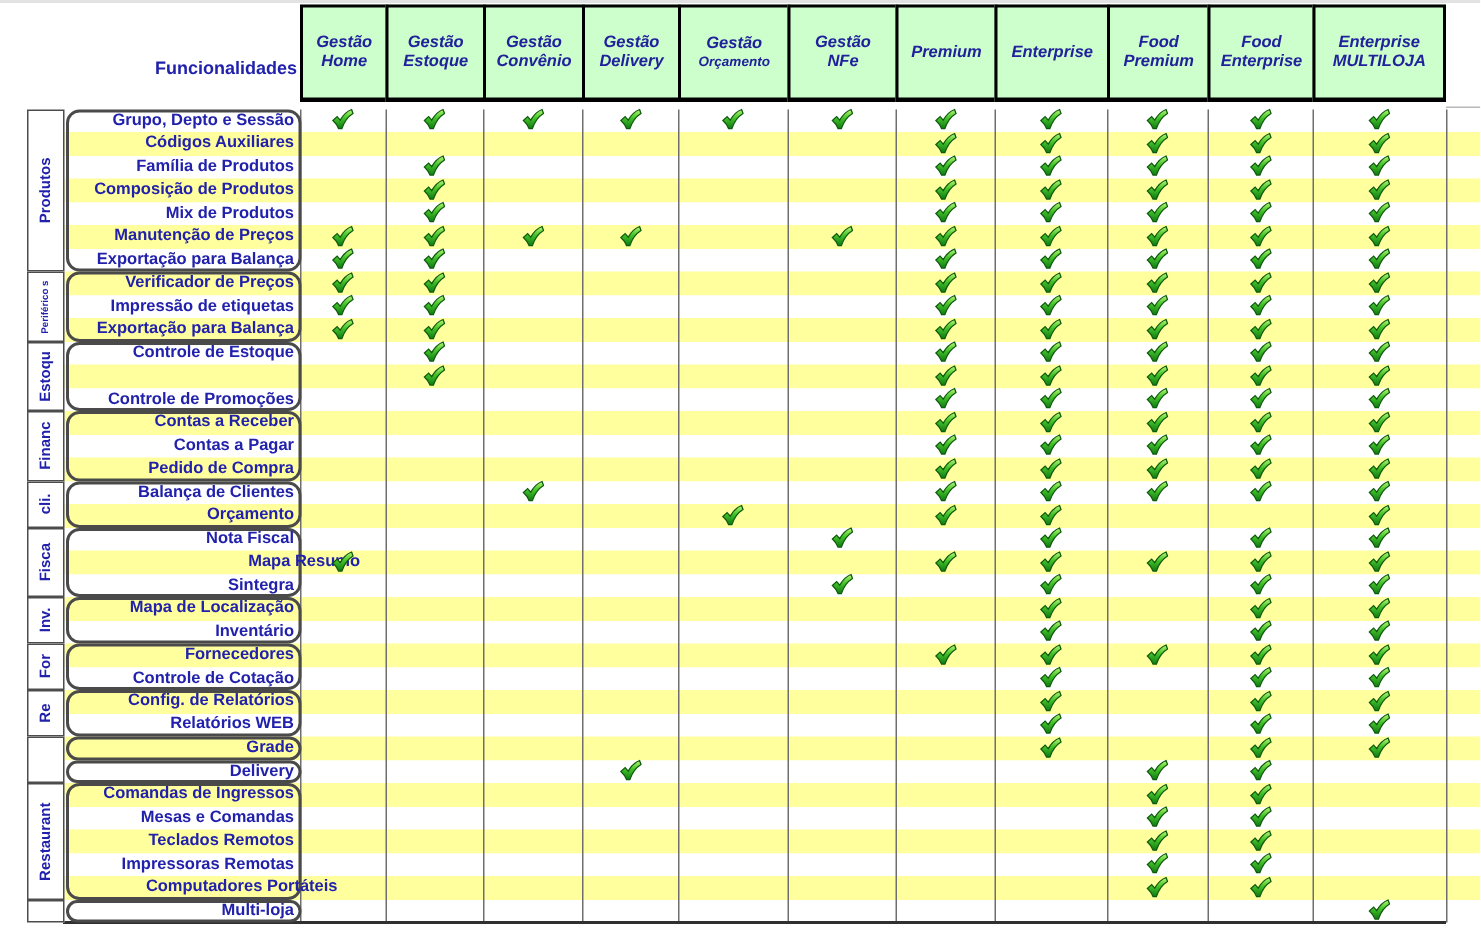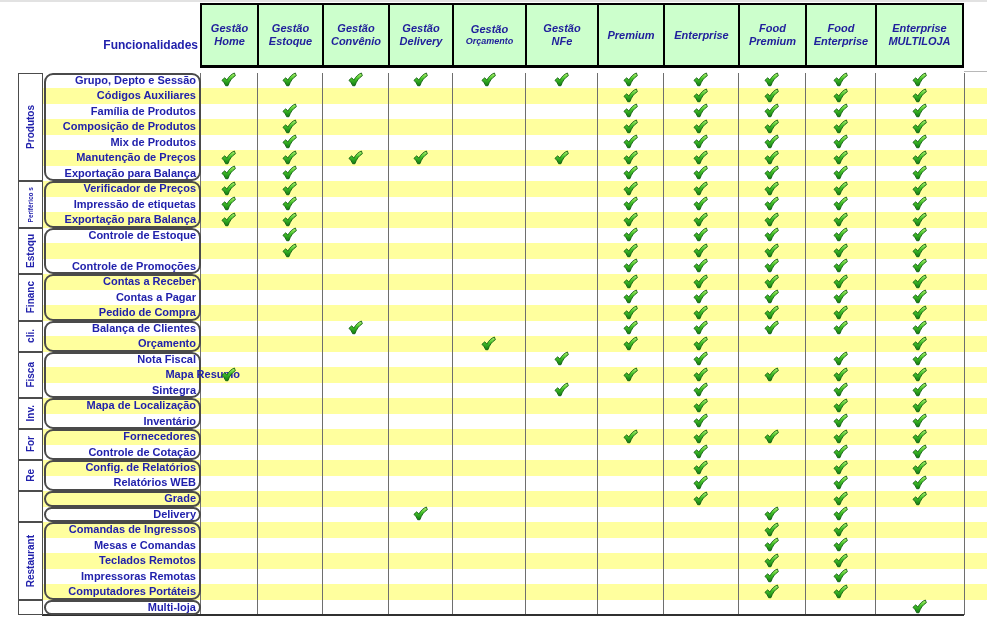--- a/index.html
+++ b/index.html
@@ -690,21 +690,21 @@
     <div class="chk" style="left: 832.5px; top: 552.75px;"><svg width="15" height="15" viewBox="0 0 16 15.5">
         <use href="#chkpath"></use>
       </svg></div>
     <div class="rlabel" style="top: 568.5px;"><span>Impressoras Remotas</span></div>
     <div class="chk" style="left: 764px; top: 568.25px;"><svg width="15" height="15" viewBox="0 0 16 15.5">
         <use href="#chkpath"></use>
       </svg></div>
     <div class="chk" style="left: 832.5px; top: 568.25px;"><svg width="15" height="15" viewBox="0 0 16 15.5">
         <use href="#chkpath"></use>
       </svg></div>
-    <div class="rlabel" style="top: 584px;"><span>Computadores Portáteis</span></div>
+    <div class="rlabel" style="top: 584px; margin-left: 29px;"><span>Computadores Portáteis</span></div>
     <div class="chk" style="left: 764px; top: 583.75px;"><svg width="15" height="15" viewBox="0 0 16 15.5">
         <use href="#chkpath"></use>
       </svg></div>
     <div class="chk" style="left: 832.5px; top: 583.75px;"><svg width="15" height="15" viewBox="0 0 16 15.5">
         <use href="#chkpath"></use>
       </svg></div>
     <div class="gbox" style="top: 599.5px; height: 15.5px;"></div>
     <div class="rbox" style="top: 599.5px; height: 15.5px;"></div>
     <div class="rlabel" style="top: 599.5px;"><span>Multi-loja</span></div>
     <div class="chk" style="left: 912px; top: 599.25px;"><svg width="15" height="15" viewBox="0 0 16 15.5">

